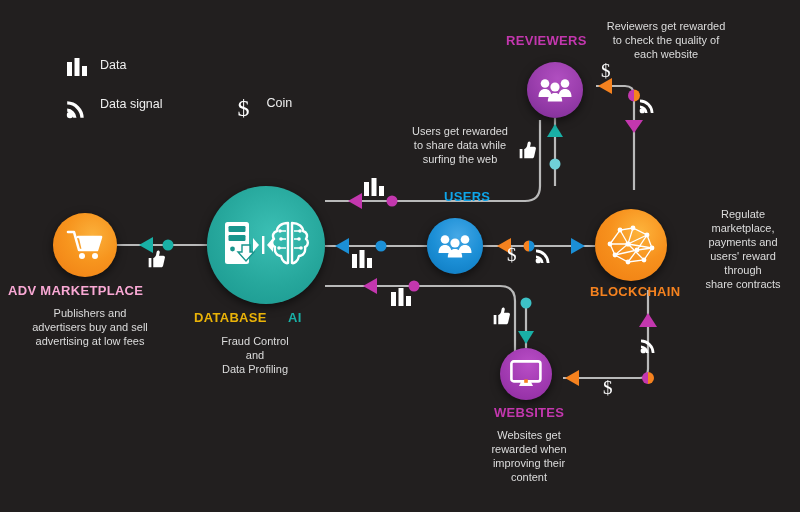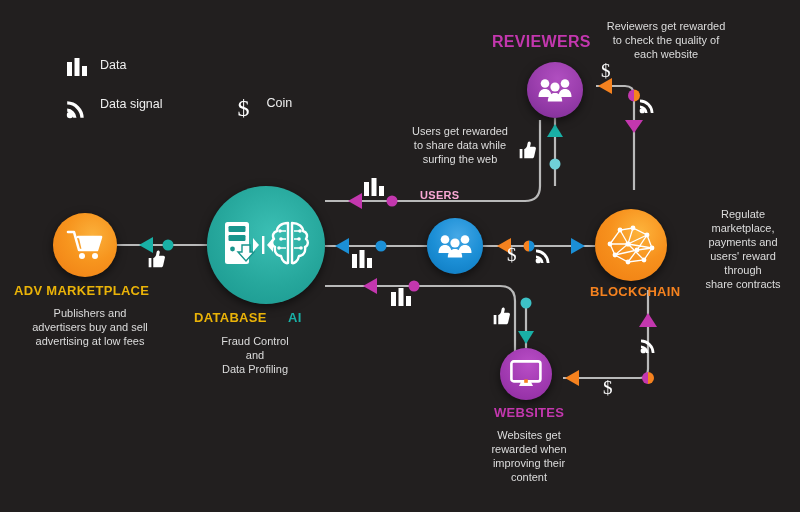--- a/index.html
+++ b/index.html
@@ -27,30 +27,30 @@
   .n-blockchain{width:72px;height:72px;left:595px;top:209px;
       background:radial-gradient(circle at 62% 32%,#fdb43c 0%,#f7911d 45%,#ef7c11 100%);}
   .n-reviewers{width:56px;height:56px;left:527px;top:62px;
       background:radial-gradient(circle at 55% 30%,#b04fc0 0%,#9c3fae 45%,#7a2b93 100%);}
   .n-websites{width:52px;height:52px;left:500px;top:348px;
       background:radial-gradient(circle at 55% 32%,#b94ec6 0%,#a23bb2 50%,#8c2a9e 100%);}
 
   .lbl{position:absolute;font-weight:bold;letter-spacing:.3px;white-space:nowrap;}
   .desc{position:absolute;color:#dcdcdc;font-size:11px;line-height:14px;text-align:center;}
 
-  .lbl-market{left:14px;top:283px;font-size:13px;color:#eab308;}
+  .lbl-market{left:8px;top:283px;font-size:13px;color:#f9a8d4;}
   .desc-market{left:10px;top:306px;width:160px;text-align:center;}
   .lbl-db{left:194px;top:310px;font-size:13px;color:#eab308;}
   .lbl-ai{left:288px;top:310px;font-size:13px;color:#19b0a6;}
   .desc-db{left:185px;top:334px;width:140px;}
-  .lbl-users{left:420px;top:189px;font-size:11px;color:#f9a8d4;}
+  .lbl-users{left:444px;top:189px;font-size:13px;color:#0ea5e9;}
   .desc-users{left:400px;top:124px;width:120px;}
   .lbl-block{left:590px;top:284px;font-size:13px;color:#f5821f;}
   .desc-block{left:691px;top:207px;width:104px;}
-  .lbl-rev{left:492px;top:33px;font-size:16px;color:#c337ae;}
+  .lbl-rev{left:506px;top:33px;font-size:13px;color:#c337ae;}
   .desc-rev{left:601px;top:19px;width:130px;}
   .lbl-web{left:494px;top:405px;font-size:13px;color:#c337ae;}
   .desc-web{left:466px;top:428px;width:126px;}
 
   .legend{position:absolute;left:60px;top:48px;}
   .legend-row{display:flex;align-items:center;height:40px;}
   .legend-item{display:flex;align-items:flex-start;margin-right:24px;}
   .legend-ico{width:34px;display:flex;align-items:center;justify-content:center;}
   .legend-txt{color:#efefef;font-size:12.5px;margin-left:6px;}
 

